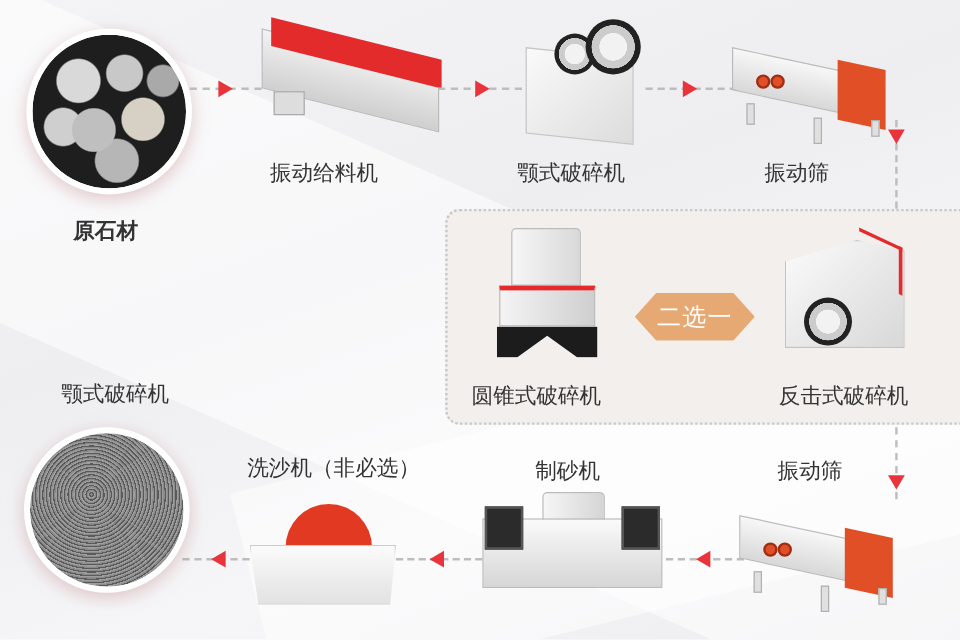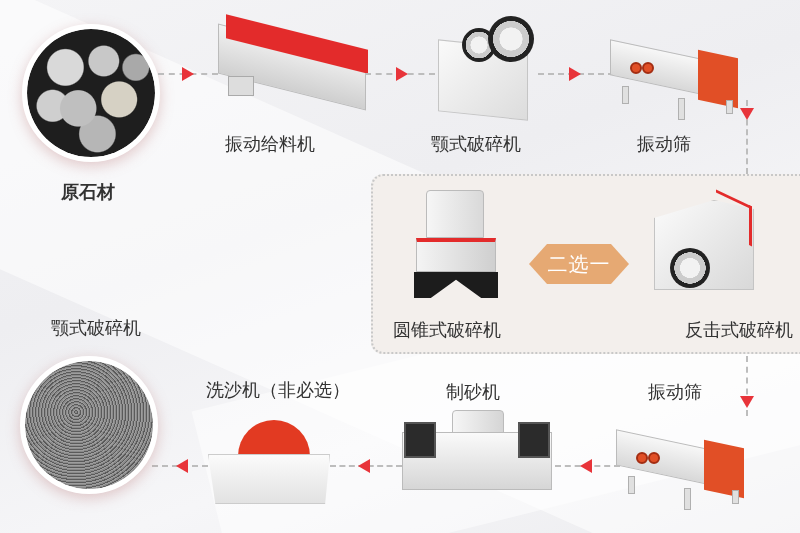--- a/index.html
+++ b/index.html
@@ -140,21 +140,21 @@
 </div>
 <div class="label" style="left:393px;top:318px;">圆锥式破碎机</div>
 
 <div class="hex">二选一</div>
 
 <div class="m" style="left:648px;top:192px;width:116px;height:104px;">
   <div class="impact-body"></div>
     <div class="impact-red"></div>
   <div class="wheel" style="left:22px;top:56px;width:40px;height:40px;"></div>
 </div>
-<div class="label" style="left:649px;top:318px;margin-left:36px;">反击式破碎机</div>
+<div class="label" style="left:649px;top:318px;">反击式破碎机</div>
 
 <div class="arrow-v" style="left:746px;top:356px;height:60px;"></div>
 <div class="tri-d" style="left:740px;top:396px;"></div>
 
 <div class="label" style="left:648px;top:380px;">振动筛</div>
 <div class="m" style="left:616px;top:428px;width:135px;height:75px;">
   <div class="screen-body"></div>
     <div class="screen-red"></div>
   <div class="screen-motor" style="left:20px;top:24px;"></div>
   <div class="screen-motor" style="left:32px;top:24px;"></div>

